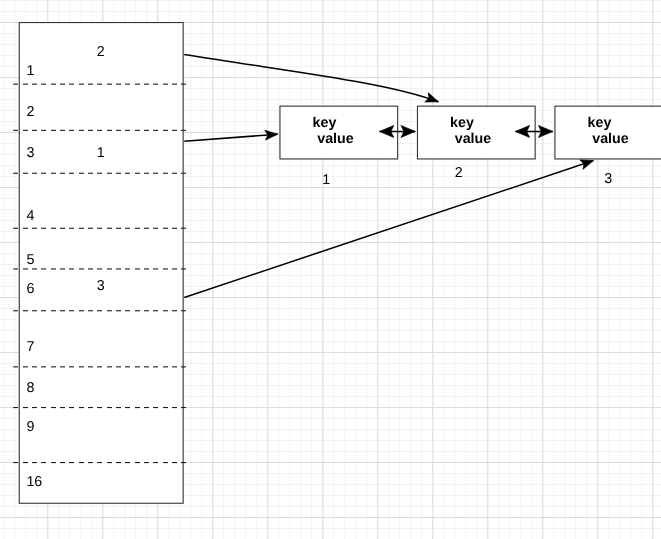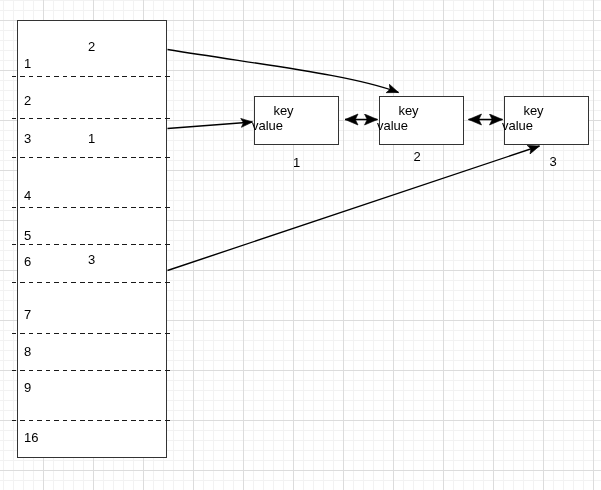--- a/index.html
+++ b/index.html
@@ -27,26 +27,26 @@
     background:repeating-linear-gradient(90deg,#1a1a1a 0 4.5px, transparent 4.5px 8.5px);
   }
   .slot-index {
     position:absolute; left:24px; font-size:13px; line-height:16px; color:#000;
   }
   .slot-value {
     position:absolute; left:84px; width:15px; text-align:center;
     font-size:13px; line-height:16px; color:#000;
   }
   .node {
-    position:absolute; top:95.5px; width:85px; height:49.5px;
+    position:absolute; top:95.5px; width:108px; height:49.5px;
     box-sizing:border-box; border:1.4px solid #333333; background:#ffffff;
-    font-size:13px; line-height:15.5px;
+    font-size:13px; line-height:15.5px;font-weight:bold;
   }
   .nl1 { margin-top:6px; text-align:center; transform:translateX(-13px); }
-  .nl2 { transform:translateX(-3px); }
+  .nl2 { text-align:center; transform:translateX(-3px); }
   .node-num {
     position:absolute; width:20px; text-align:center;
     font-size:13px; line-height:16px; color:#000;
   }
   svg.edges { position:absolute; left:0; top:0; }
 </style>
 </head>
 <body>
 
 <div class="canvas">

